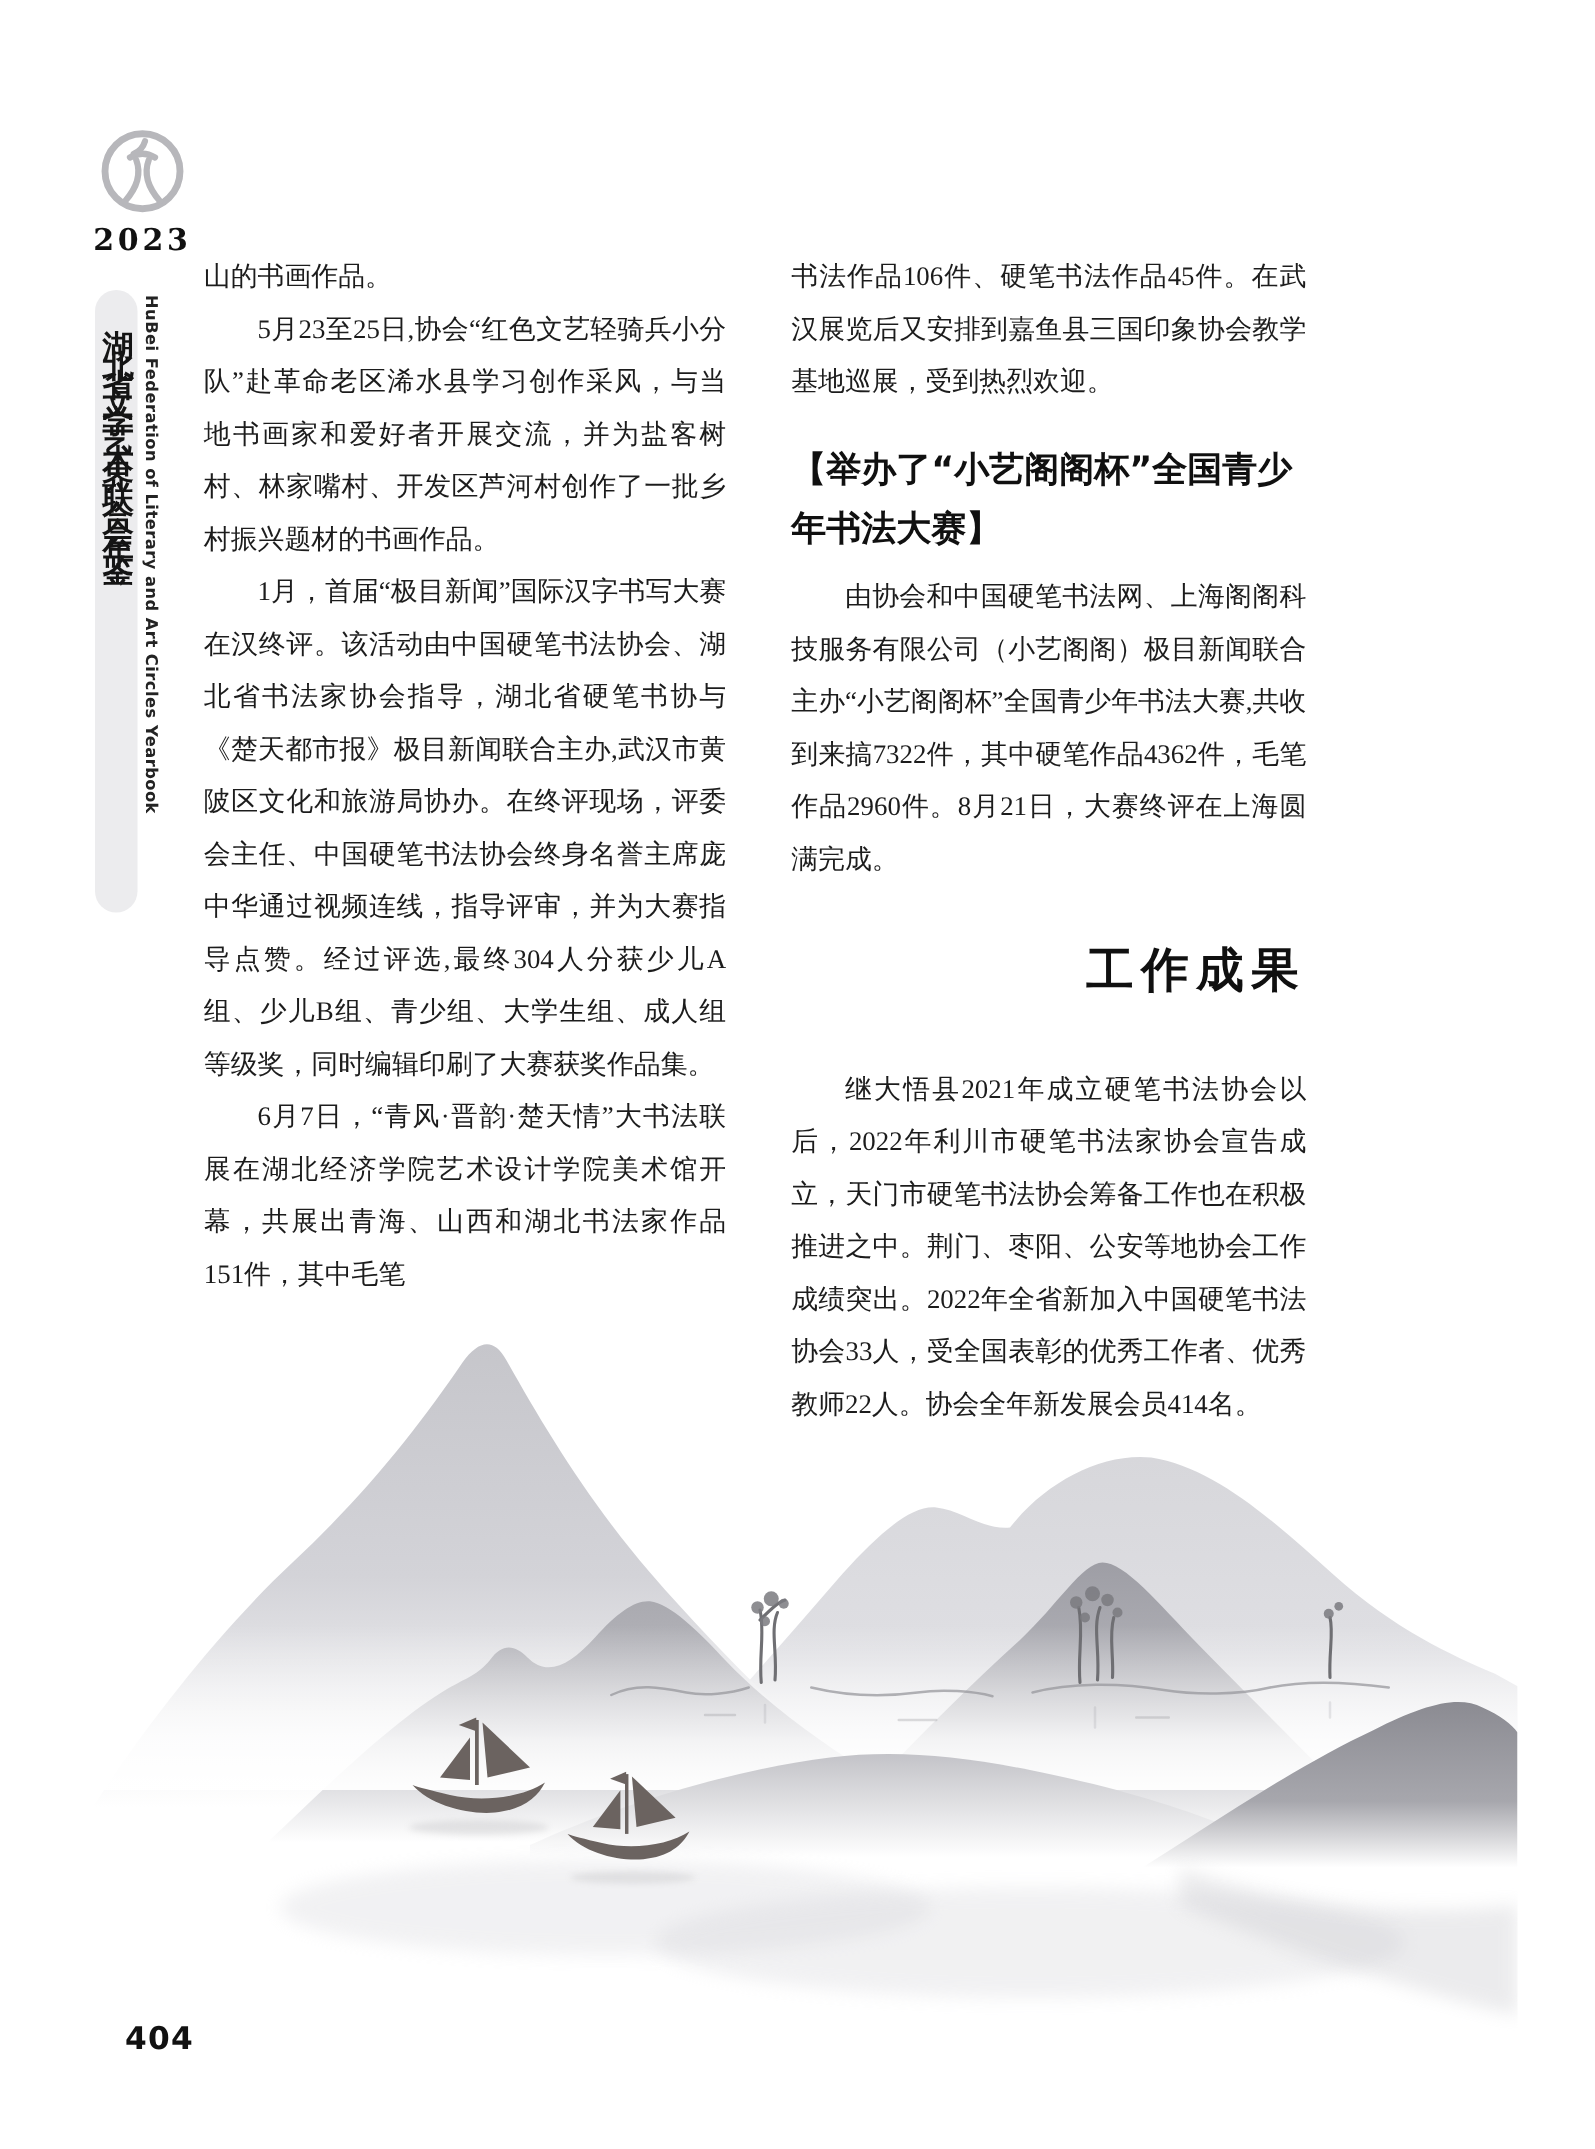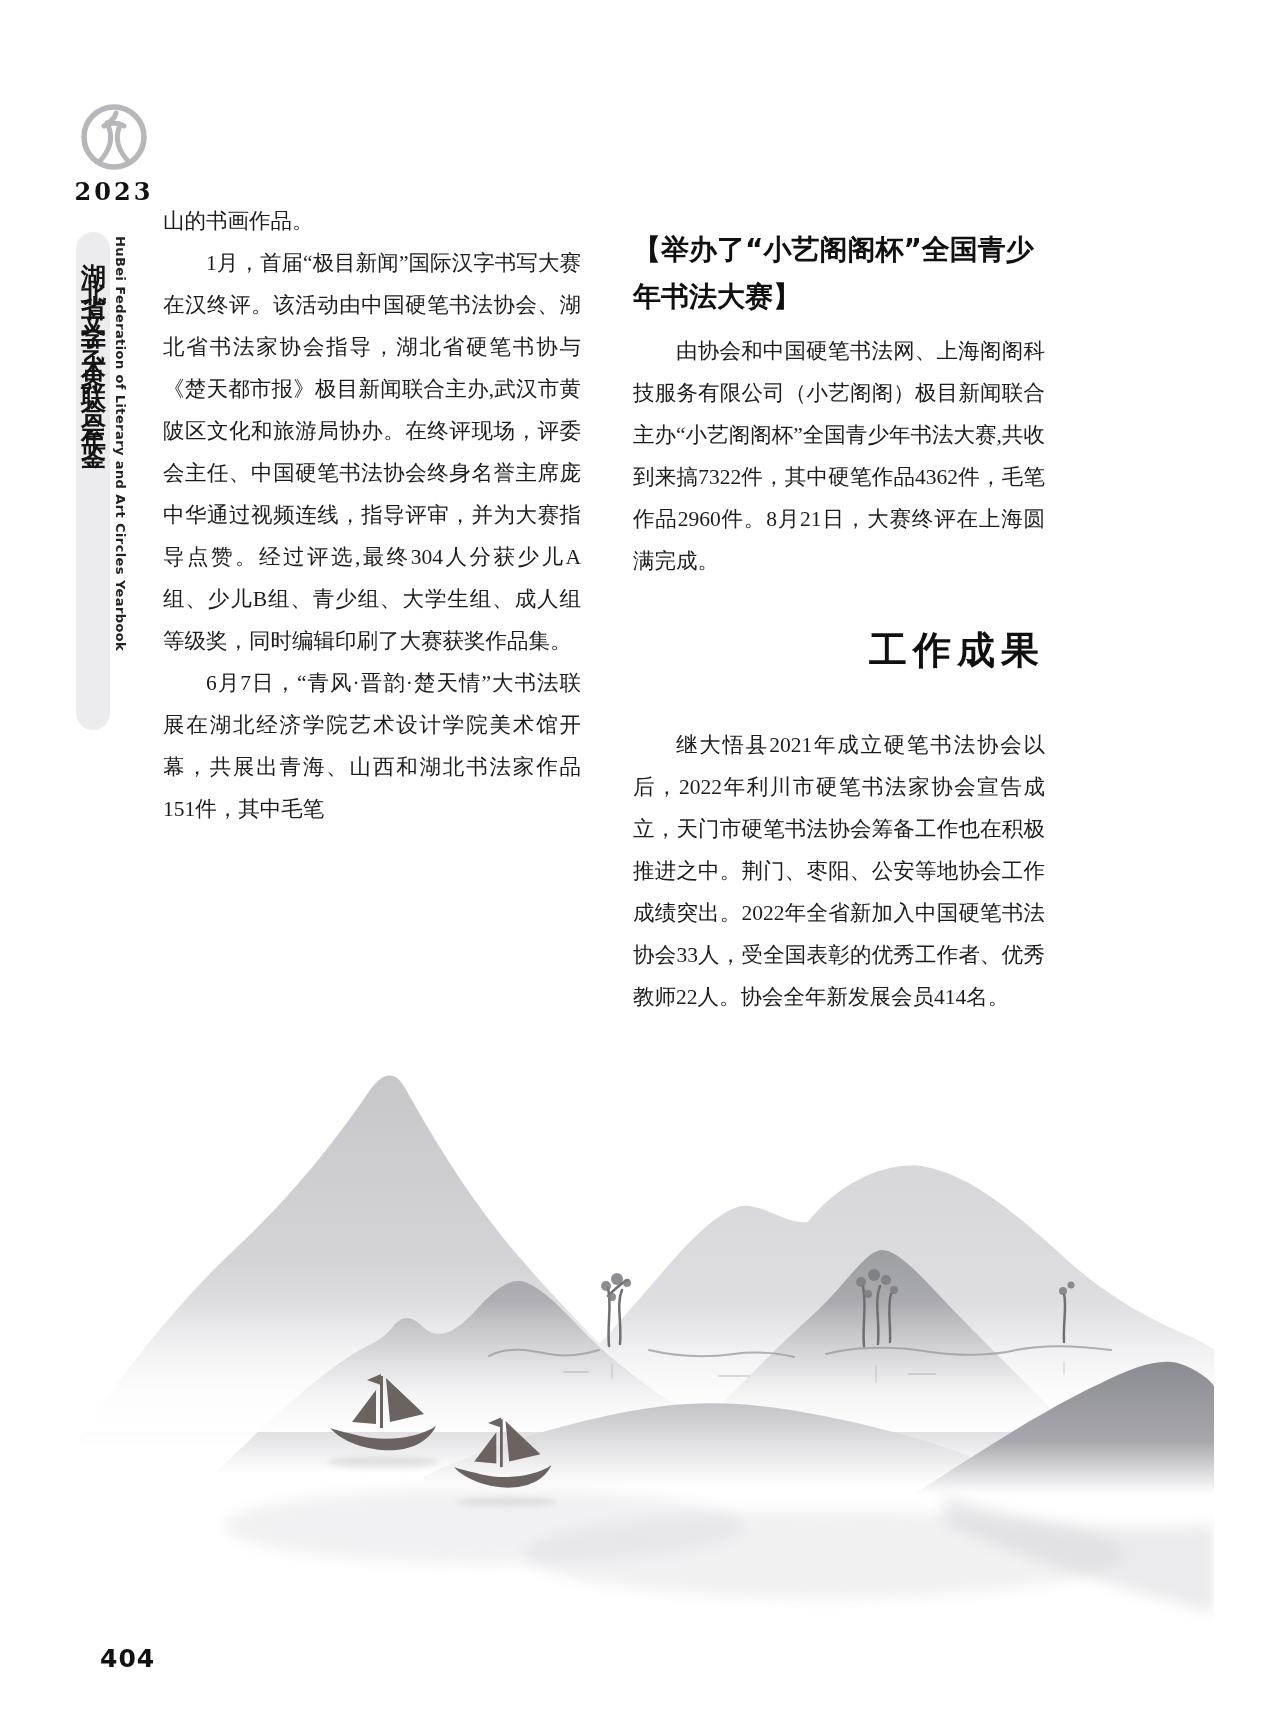--- a/index.html
+++ b/index.html
@@ -48,21 +48,21 @@
     margin:44px 0 50px;color:#101010;
   }
 
   
   .art{position:absolute;left:64px;top:1052px;width:1150px;height:610px;margin:0;}
 
   
   .pageno{
     position:absolute;left:100px;top:1616px;
     font-family:"DejaVu Sans","Liberation Sans",sans-serif;
-    font-weight:700;font-size:25px;letter-spacing:1px;color:#111;margin-top:28px;
+    font-weight:700;font-size:25px;letter-spacing:1px;color:#111;
   }
 </style>
 </head>
 <body>
 
 <div class="page">
 
   <div class="corner">
     <svg width="72" height="74" viewBox="0 0 72 74" aria-hidden="true">
       <circle cx="36" cy="37" r="30" fill="none" stroke="#b7b7bb" stroke-width="5.5"></circle>
@@ -75,24 +75,26 @@
     </svg>
     <div class="year">2023</div>
   </div>
 
   <div class="side-cn">湖北省文学艺术界联合会年鉴</div>
   <div class="side-en">HuBei Federation of Literary and Art Circles Yearbook</div>
 
   <main class="columns">
     <section class="col col-left">
       <p class="cont">山的书画作品。</p>
+      <p>5月23至25日,协会“红色文艺轻骑兵小分队”赴革命老区浠水县学习创作采风，与当地书画家和爱好者开展交流，并为盐客树村、林家嘴村、开发区芦河村创作了一批乡村振兴题材的书画作品。</p>
       <p>1月，首届“极目新闻”国际汉字书写大赛在汉终评。该活动由中国硬笔书法协会、湖北省书法家协会指导，湖北省硬笔书协与《楚天都市报》极目新闻联合主办,武汉市黄陂区文化和旅游局协办。在终评现场，评委会主任、中国硬笔书法协会终身名誉主席庞中华通过视频连线，指导评审，并为大赛指导点赞。经过评选,最终304人分获少儿A组、少儿B组、青少组、大学生组、成人组等级奖，同时编辑印刷了大赛获奖作品集。</p>
       <p>6月7日，“青风·晋韵·楚天情”大书法联展在湖北经济学院艺术设计学院美术馆开幕，共展出青海、山西和湖北书法家作品151件，其中毛笔</p>
     </section>
     <section class="col col-right">
+      <p class="cont">书法作品106件、硬笔书法作品45件。在武汉展览后又安排到嘉鱼县三国印象协会教学基地巡展，受到热烈欢迎。</p>
       <h3 class="entry">【举办了“小艺阁阁杯”全国青少年书法大赛】</h3>
       <p>由协会和中国硬笔书法网、上海阁阁科技服务有限公司（小艺阁阁）极目新闻联合主办“小艺阁阁杯”全国青少年书法大赛,共收到来搞7322件，其中硬笔作品4362件，毛笔作品2960件。8月21日，大赛终评在上海圆满完成。</p>
       <h2 class="section-title">工作成果</h2>
       <p>继大悟县2021年成立硬笔书法协会以后，2022年利川市硬笔书法家协会宣告成立，天门市硬笔书法协会筹备工作也在积极推进之中。荆门、枣阳、公安等地协会工作成绩突出。2022年全省新加入中国硬笔书法协会33人，受全国表彰的优秀工作者、优秀教师22人。协会全年新发展会员414名。</p>
     </section>
   </main>
 
   <figure class="art">
     <svg width="1150" height="610" viewBox="0 0 1150 610" aria-hidden="true">
       <defs>

